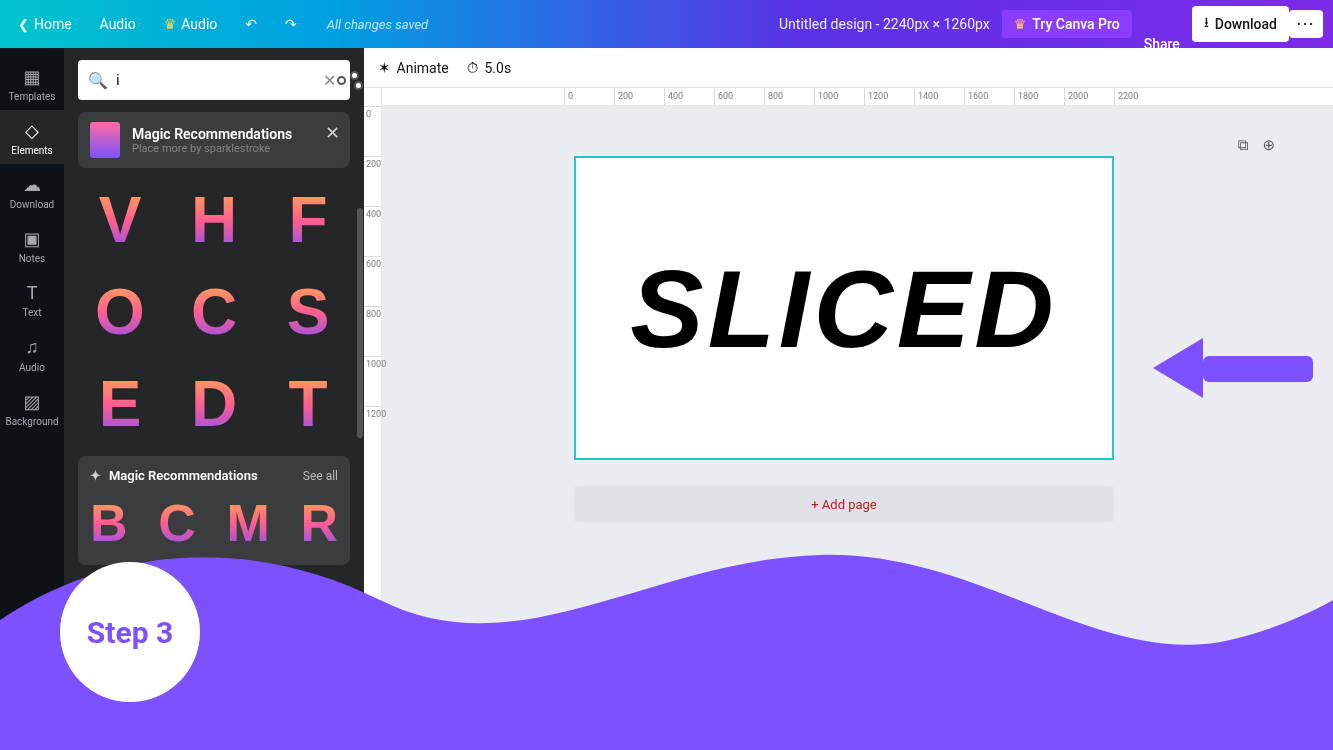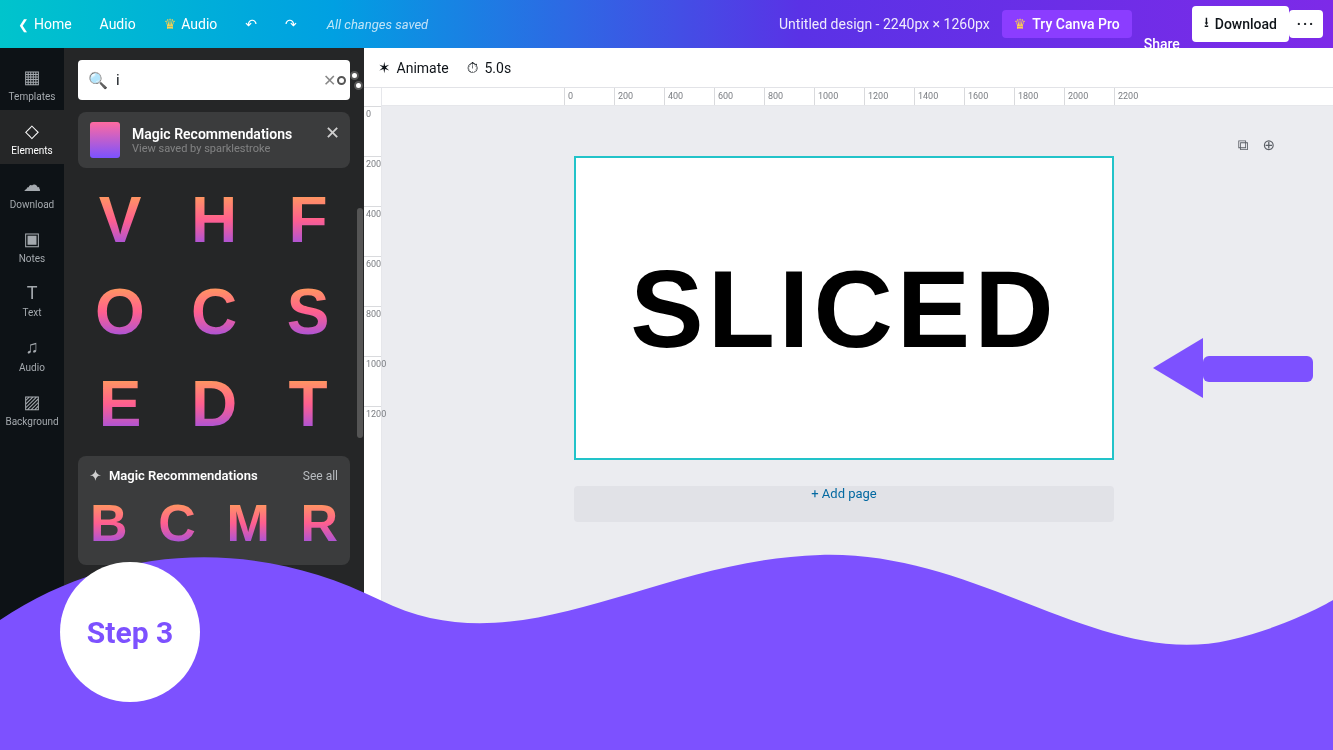--- a/index.html
+++ b/index.html
@@ -74,23 +74,23 @@
 .ruler-h { height: 18px; background: #fff; border-bottom: 1px solid #e6e7eb; position: relative; font-size: 9px; color: #7a7d82; }
 .ruler-h .ticks { position: absolute; left: 200px; right: 0; top: 0; bottom: 0; display: flex; }
 .ruler-h .ticks span { width: 50px; border-left: 1px solid #d9dadd; padding-left: 3px; line-height: 16px; }
 .ruler-corner { position: absolute; left: 0; top: 0; width: 18px; height: 18px; background: #fff; border-right: 1px solid #e6e7eb; }
 .ruler-v { position: absolute; left: 0; top: 58px; bottom: 28px; width: 18px; background: #fff; border-right: 1px solid #e6e7eb; font-size: 9px; color: #7a7d82; display: flex; flex-direction: column; }
 .ruler-v span { height: 50px; border-top: 1px solid #d9dadd; writing-mode: horizontal-tb; padding-top: 2px; padding-left: 2px; }
 
 .stage { flex: 1; position: relative; overflow: hidden; }
 .page-tools { position: absolute; right: 58px; top: 30px; display: flex; gap: 14px; color: #5b5f66; font-size: 15px; }
 .page-tools .pt { cursor: pointer; }
-.artboard { position: absolute; left: 210px; top: 50px; width: 540px; height: 304px; background: #fff; border: 2px solid #22c3c9; display: flex; align-items: center; justify-content: center; cursor: pointer; }
+.artboard { position: absolute; left: 210px; top: 50px; width: 540px; height: 304px; background: #fff; border: 2px solid #22c3c9; display: flex; align-items: center; justify-content: center; cursor: pointer; font-style: italic; }
 .artboard .word { font-size: 110px; font-weight: 900; letter-spacing: 4px; font-family: "Arial Black", Arial, sans-serif; color: #000; }
-.addpage { position: absolute; left: 210px; top: 380px; width: 540px; height: 36px; background: #e1e2e7; color: #0369a1; font-size: 13px; display: flex; align-items: flex-start; justify-content: center; border-radius: 4px; cursor: pointer; }
+.addpage { position: absolute; left: 210px; top: 380px; width: 540px; height: 36px; background: #e1e2e7; color: #b91c1c; font-size: 13px; display: flex; align-items: center; justify-content: center; border-radius: 4px; cursor: pointer; }
 
 .bottom-bar { height: 28px; background: #fff; border-top: 1px solid #e6e7eb; display: flex; align-items: center; padding: 0 14px; font-size: 13px; color: #0e1318; gap: 8px; }
 .bottom-bar .notes-ic { font-size: 14px; }
 .bottom-bar .spacer { flex: 1; }
 .zoom-track { width: 80px; height: 2px; background: #ccc; margin: 0 10px; position: relative; }
 .zoom-hit { display: flex; align-items: center; }
 .slide-ic { width:16px; height:16px; display:inline-flex; align-items:flex-end; gap:2px; cursor:pointer; }
 .slide-ic span { width:3px; background:#0e1318; }
 .slide-ic span:nth-child(1){height:6px} .slide-ic span:nth-child(2){height:10px} .slide-ic span:nth-child(3){height:8px}
 
@@ -191,21 +191,21 @@
             <span></span>
             <span></span>
           </span>
       </div>
     </div>
 
     <div class="rec-banner">
       <span class="thumb"></span>
       <div>
         <div class="txt">Magic Recommendations</div>
-        <div class="sub">View saved by sparklestroke</div>
+        <div class="sub">Place more by sparklestroke</div>
       </div>
       <span class="close">✕</span>
     </div>
 
     <div class="letter-grid">
       <div class="letter">
           <span>V</span>
         </div>
       <div class="letter">
           <span>H</span>

